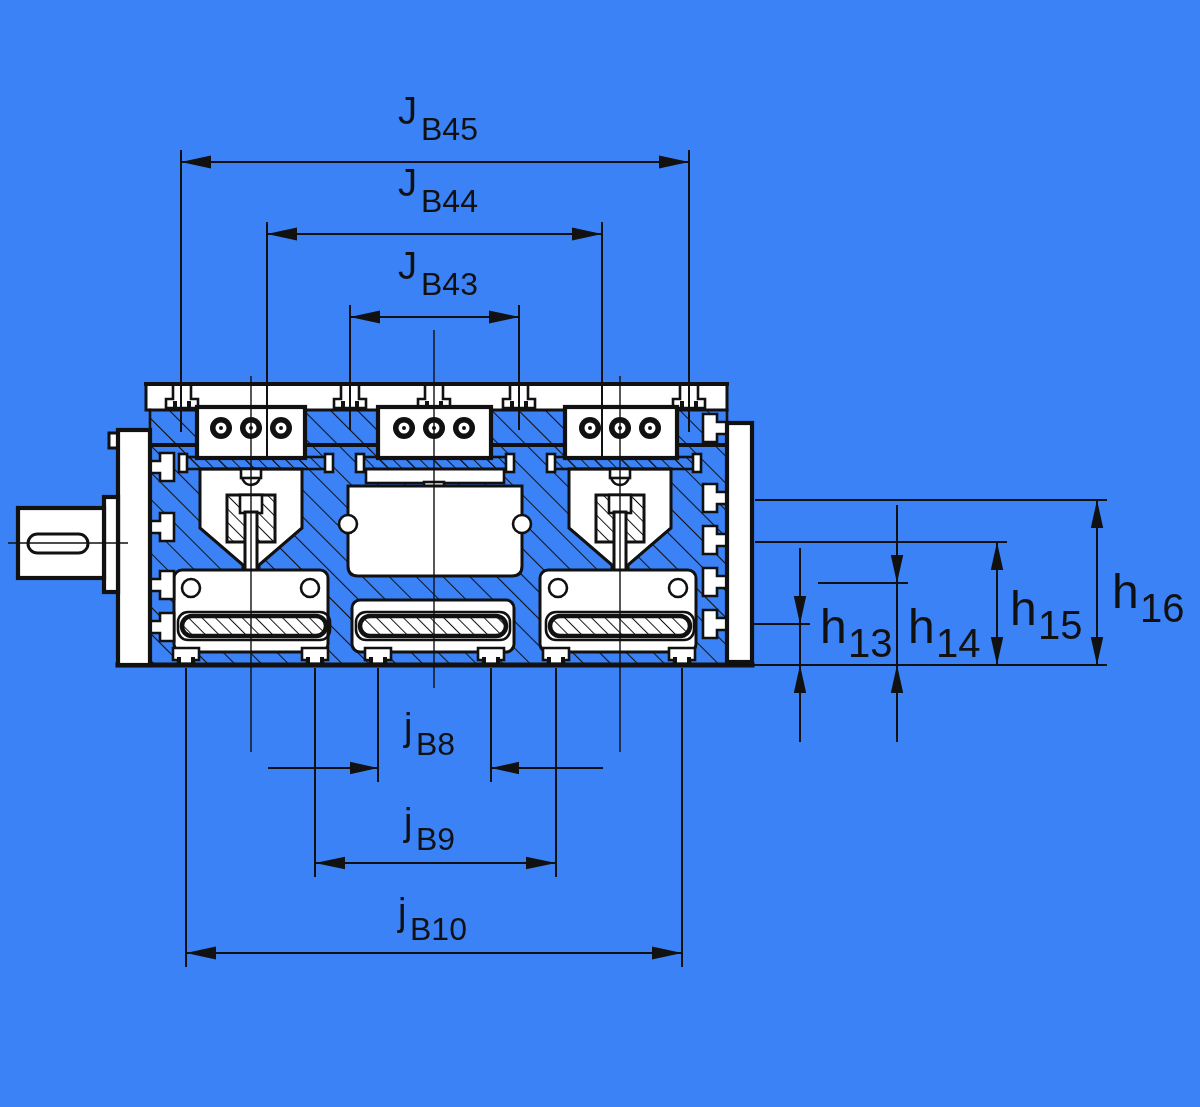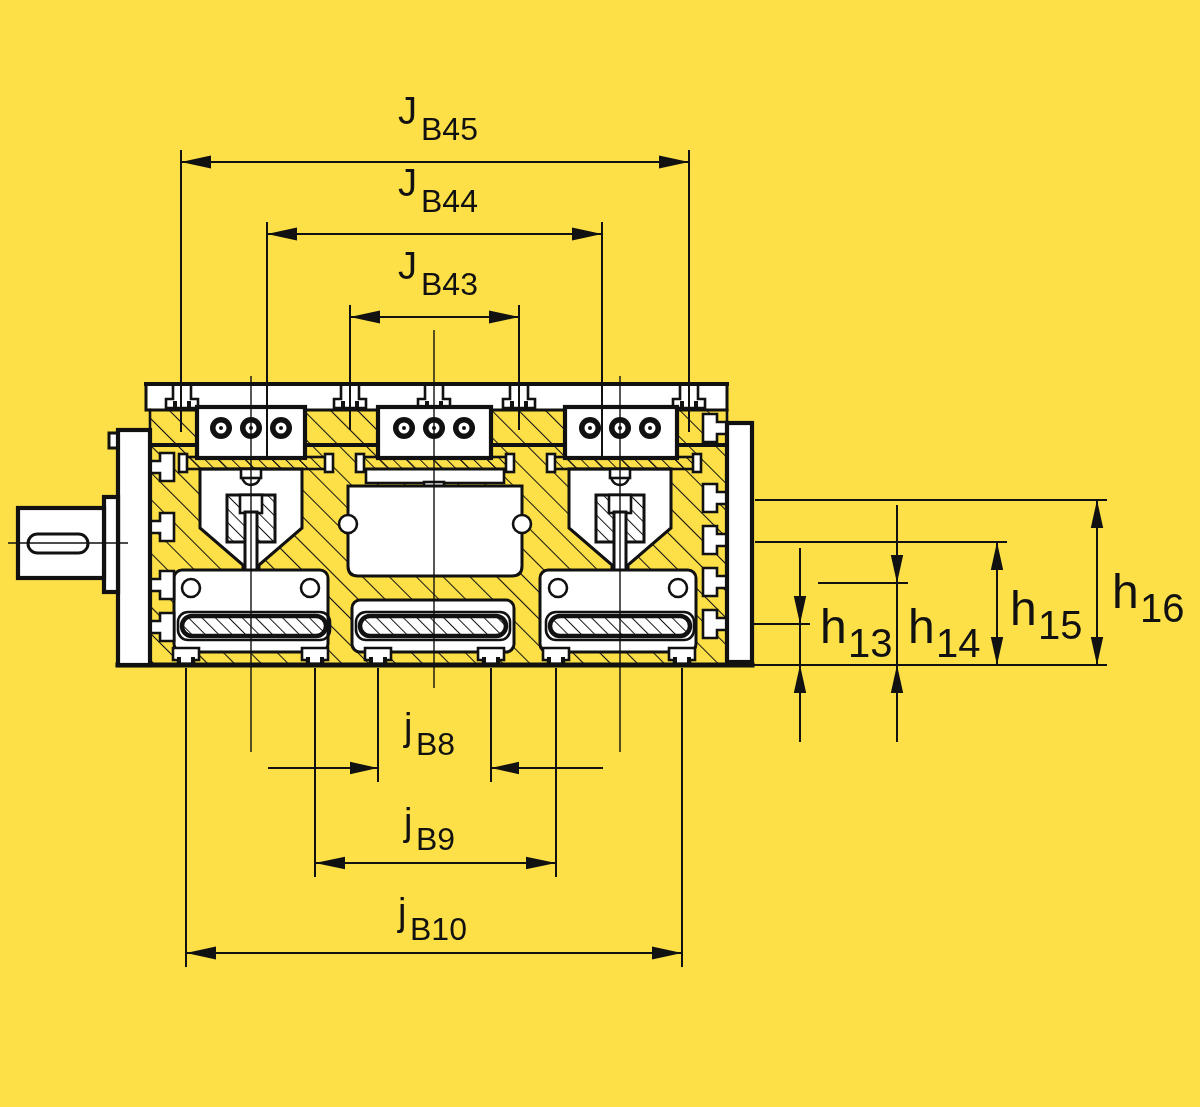--- a/index.html
+++ b/index.html
@@ -1,20 +1,20 @@
 <!DOCTYPE html>
 <html><head>
 <meta charset="utf-8">
 <style>
   html, body { margin: 0; padding: 0; background: #ffffff; }
   .stage {
     position: relative;
     width: 1200px;
     height: 1107px;
-    background: #fde047;
+    background: #3b82f6;
     font-family: "Liberation Sans", sans-serif;
   }
   svg { display: block; }
   
   .xthick { stroke:#111; stroke-width:5;   fill:none; stroke-linecap:square; }
   .thick  { stroke:#111; stroke-width:4;   fill:none; stroke-linecap:square; }
   .med    { stroke:#111; stroke-width:2.6; fill:none; stroke-linecap:square; }
   .thin   { stroke:#111; stroke-width:2;   fill:none; stroke-linecap:butt;   }
   .cline  { stroke:#111; stroke-width:1.4; fill:none; }
   .wthick { fill:#fff; stroke:#111; stroke-width:4.2; }

